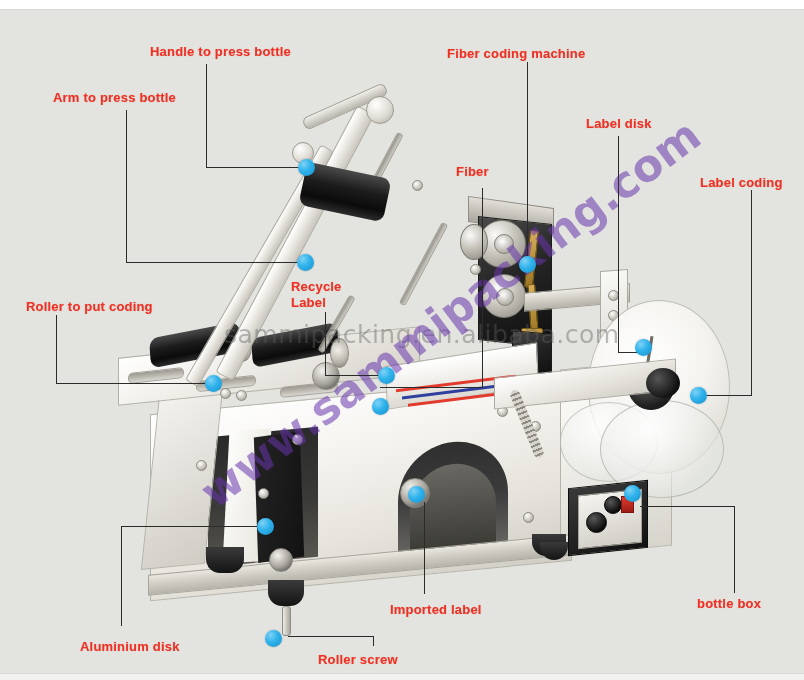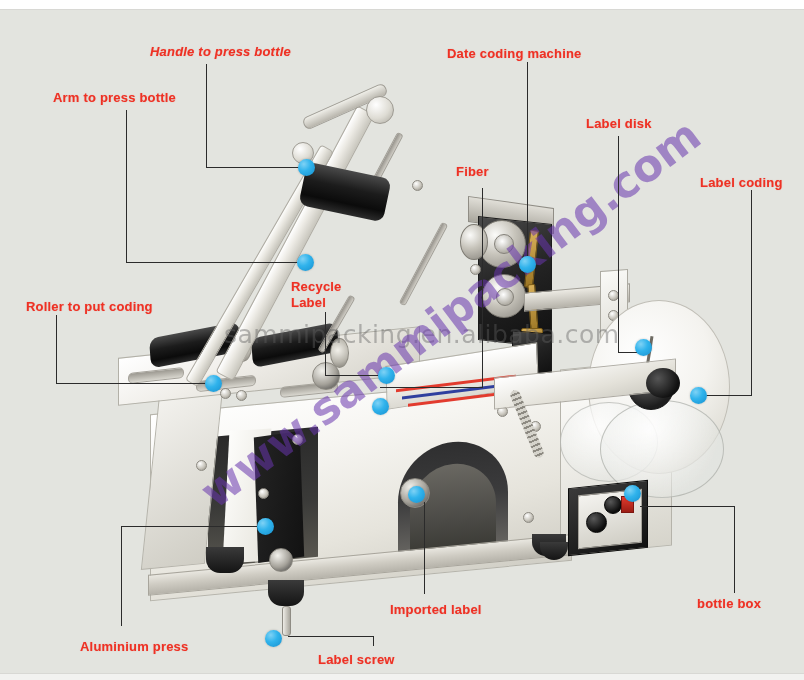--- a/index.html
+++ b/index.html
@@ -486,39 +486,39 @@
   <div class="dot" style="left:372px;top:396px;"></div>
   <div class="dot" style="left:635px;top:337px;"></div>
   <div class="dot" style="left:690px;top:385px;"></div>
   <div class="dot" style="left:378px;top:365px;"></div>
   <div class="dot" style="left:205px;top:373px;"></div>
   <div class="dot" style="left:257px;top:516px;"></div>
   <div class="dot" style="left:265px;top:628px;"></div>
   <div class="dot" style="left:408px;top:484px;"></div>
   <div class="dot" style="left:624px;top:483px;"></div>
 
-  <div class="label" style="left:150px;top:42px;font-style:italic;">Handle to press bottle</div>
+  <div class="label" style="left:150px;top:42px;">Handle to press bottle</div>
 
   <div class="label" style="left:53px;top:88px;">Arm to press bottle</div>
 
-  <div class="label" style="left:447px;top:44px;">Date coding machine</div>
+  <div class="label" style="left:447px;top:44px;">Fiber coding machine</div>
 
   <div class="label" style="left:456px;top:162px;">Fiber</div>
 
   <div class="label" style="left:586px;top:114px;">Label disk</div>
 
   <div class="label" style="left:700px;top:173px;">Label coding</div>
 
   <div class="label" style="left:291px;top:277px;">Recycle</div>
   <div class="label" style="left:291px;top:293px;">Label</div>
 
   <div class="label" style="left:26px;top:297px;">Roller to put coding</div>
 
-  <div class="label" style="left:80px;top:637px;">Aluminium press</div>
-
-  <div class="label" style="left:318px;top:650px;">Label screw</div>
+  <div class="label" style="left:80px;top:637px;">Aluminium disk</div>
+
+  <div class="label" style="left:318px;top:650px;">Roller screw</div>
 
   <div class="label" style="left:390px;top:600px;">Imported label</div>
 
   <div class="label" style="left:697px;top:594px;">bottle box</div>
 
   <div class="frame-bottom"></div>
 </div>
 
 </body></html>

